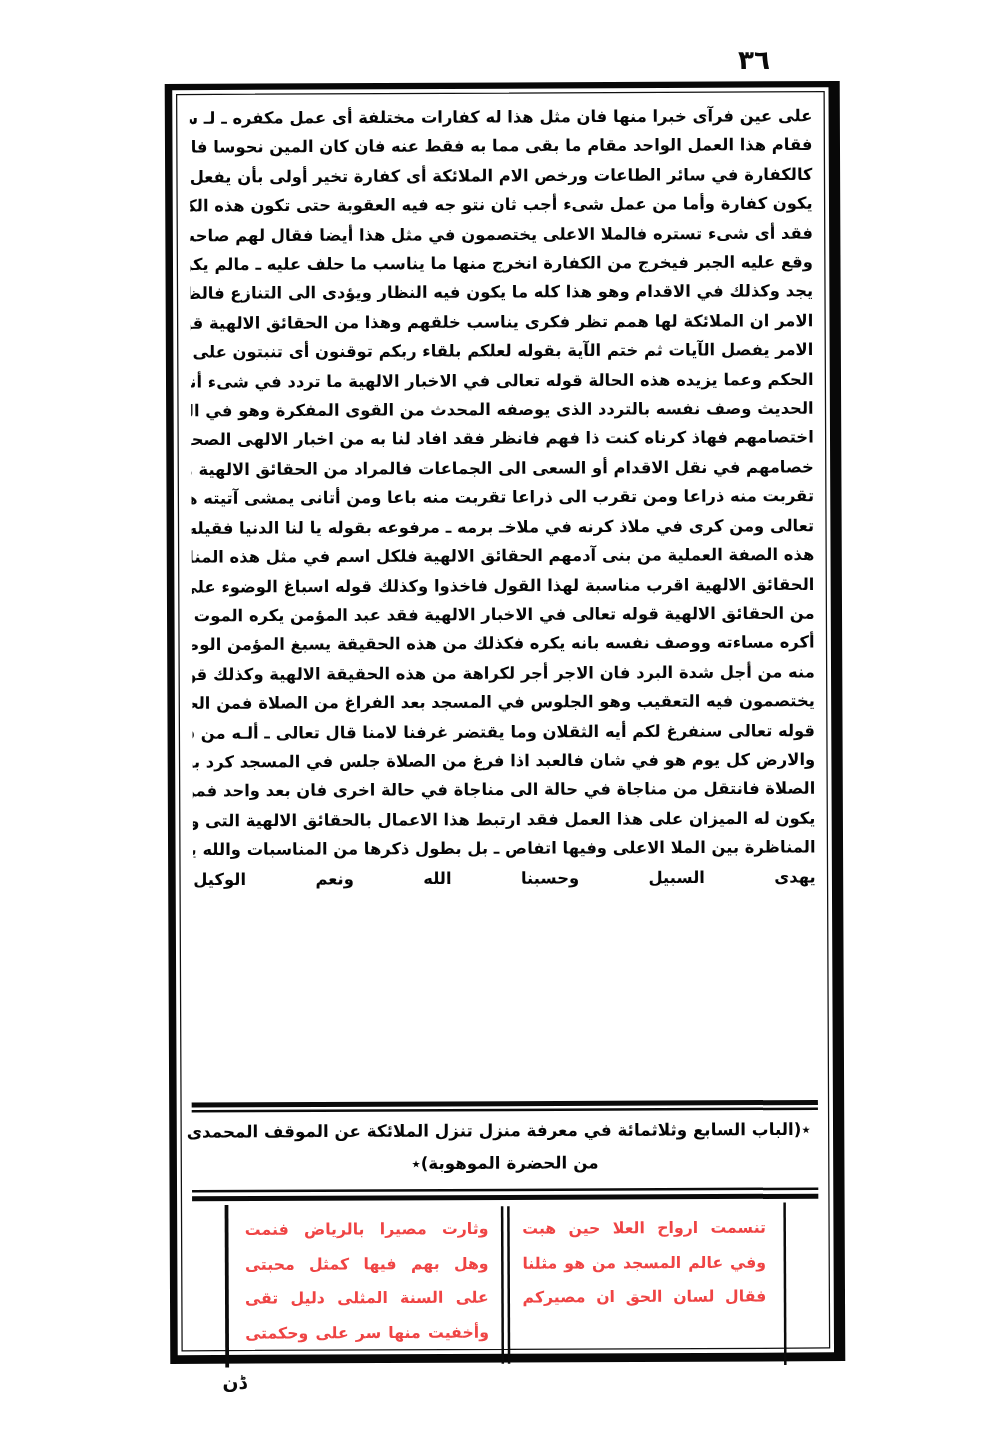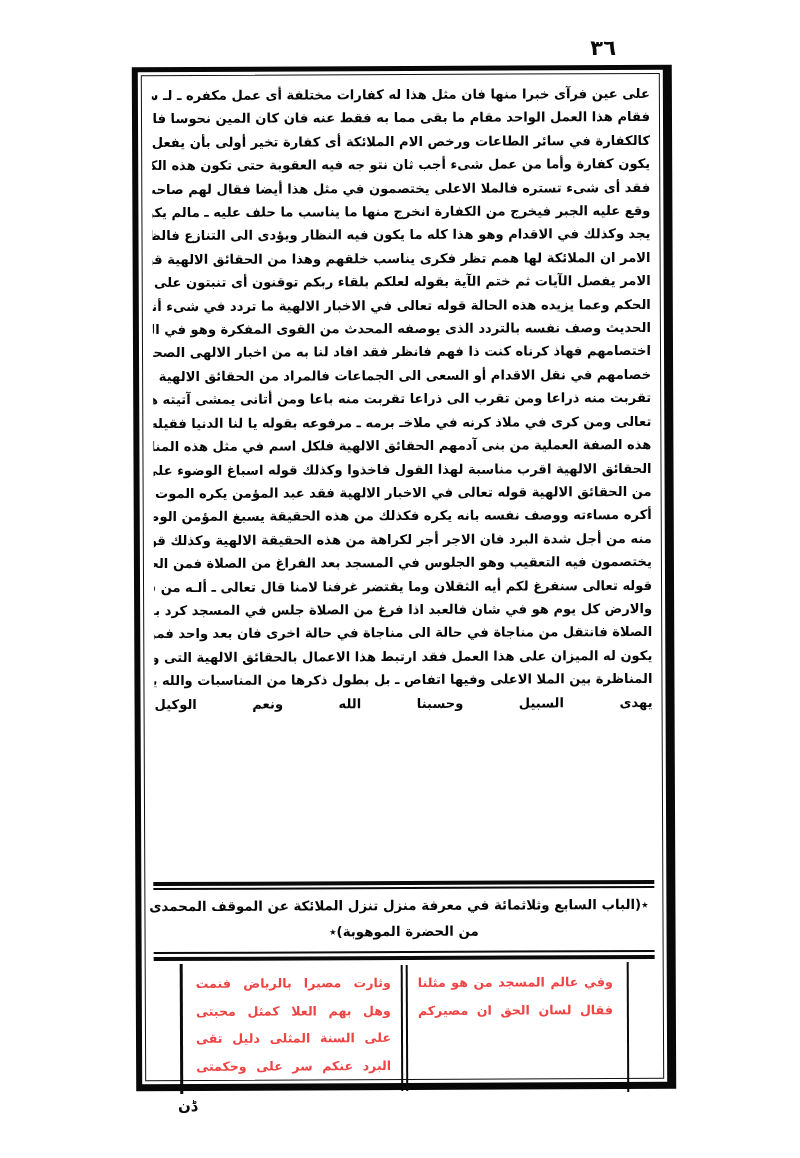--- a/index.html
+++ b/index.html
@@ -221,28 +221,29 @@
       </div>
 
       <div class="rule rule-thin  rule-below-heading-1"></div>
       <div class="rule rule-thick rule-below-heading-2"></div>
 
       <div class="verse-edge edge-right"></div>
       <div class="verse-edge edge-left"></div>
 
       <div class="verse-table">
         <div class="verse-col right-col">
+          <span class="verse-line">تنسمت ارواح العلا حين هبت</span>
           <span class="verse-line">وفي عالم المسجد من هو مثلنا</span>
           <span class="verse-line">فقال لسان الحق ان مصيركم</span>
         </div>
         <div class="verse-col left-col">
           <span class="verse-line">وثارت مصيرا بالرياض فنمت</span>
-          <span class="verse-line">وهل بهم العلا كمثل محبتى</span>
+          <span class="verse-line">وهل بهم فيها كمثل محبتى</span>
           <span class="verse-line">على السنة المثلى دليل تقى</span>
-          <span class="verse-line">البرد عنكم سر على وحكمتى</span>
+          <span class="verse-line">وأخفيت منها سر على وحكمتى</span>
         </div>
       </div>
 
     </div>
   </div>
 
   <div class="catchword">ڈن</div>
 
 </div>
 

